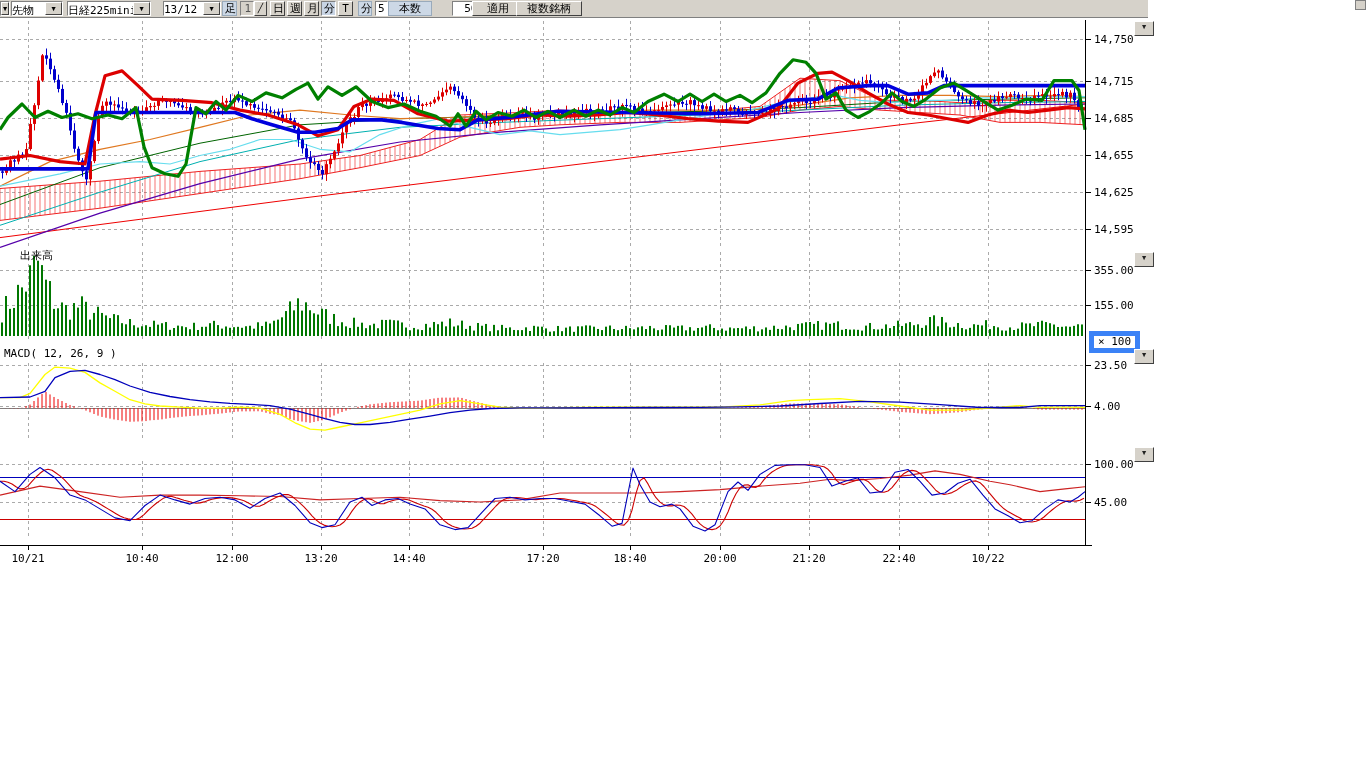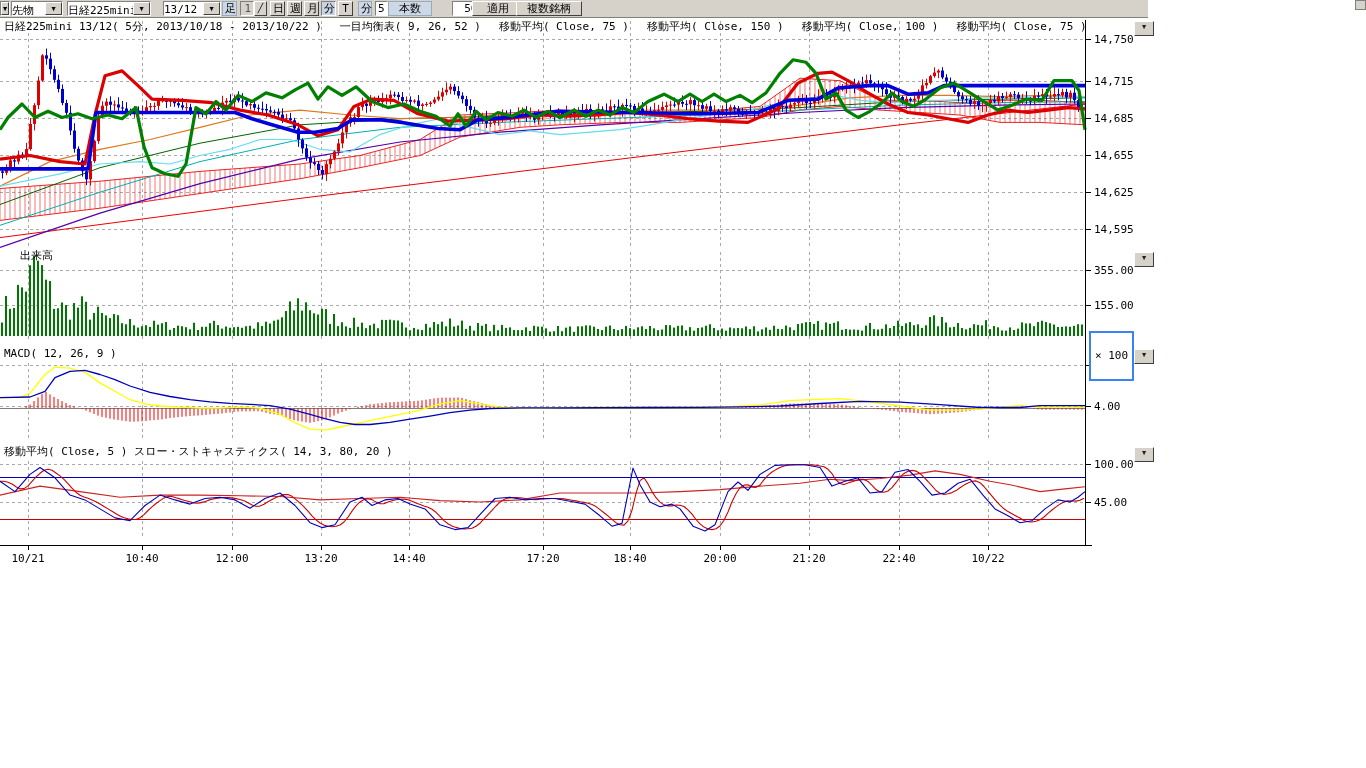--- a/index.html
+++ b/index.html
@@ -22,21 +22,21 @@
               text-align:right;padding:0 2px;line-height:13px;flex:1;}
   .spin .sval.dis{background:#d6d2ca;color:#555;}
   .spin .sbtn{width:11px;background:#d6d2ca;border:1px solid;border-color:#fff #404040 #404040 #fff;
               font-size:9px;line-height:13px;text-align:center;}
   
   .ov{position:absolute;white-space:nowrap;font-size:11px;line-height:12px;}
   .legend span{margin-right:18px;}
   .panel-arrow{position:absolute;width:18px;height:13px;background:#d6d2ca;
                border:1px solid;border-color:#fff #404040 #404040 #fff;
                font-size:7px;text-align:center;line-height:11px;color:#222;}
-  #mult-box{position:absolute;border:2px solid #3b82f6;background:#fff;padding:17px 4px;line-height:12px;}
+  #mult-box{position:absolute;border:5px solid #3b82f6;background:#fff;padding:0 4px;line-height:12px;}
   #corner-box{position:absolute;left:1355px;top:0;width:11px;height:10px;background:#d6d2ca;
               border:1px solid #808080;box-sizing:border-box;}
   svg text{font-family:"DejaVu Sans Mono",monospace;font-size:11px;fill:#000;}
 </style>
 </head>
 <body>
 
 <div id="screen">
 
   <div id="toolbar">
@@ -1522,25 +1522,21 @@
         <text x="720" y="562" text-anchor="middle">20:00</text>
         <line x1="809.5" y1="545" x2="809.5" y2="550" stroke="#000000" stroke-width="1" shape-rendering="crispEdges"></line>
         <text x="809" y="562" text-anchor="middle">21:20</text>
         <line x1="899.5" y1="545" x2="899.5" y2="550" stroke="#000000" stroke-width="1" shape-rendering="crispEdges"></line>
         <text x="899" y="562" text-anchor="middle">22:40</text>
         <line x1="988.5" y1="545" x2="988.5" y2="550" stroke="#000000" stroke-width="1" shape-rendering="crispEdges"></line>
         <text x="988" y="562" text-anchor="middle">10/22</text>
       </g>
     </svg>
 
-  <div class="ov legend" style="left:4px;top:21px">
-    <span>日経225mini 13/12( 5分, 2013/10/18 - 2013/10/22 )</span><span>一目均衡表( 9, 26, 52 )</span><span>移動平均( Close, 75 )</span><span>移動平均( Close, 150 )</span><span>移動平均( Close, 100 )</span><span>移動平均( Close, 75 )</span>
-  </div>
   <div class="ov" style="left:20px;top:250px">出来高</div>
   <div class="ov" style="left:4px;top:348px">MACD( 12, 26, 9 )</div>
-  <div class="ov" style="left:4px;top:446px">移動平均( Close, 5 )   スロー・ストキャスティクス( 14, 3, 80, 20 )</div>
   <div id="mult-box" style="left:1089px;top:331px">× 100</div>
 
   <div class="panel-arrow" style="left:1134px;top:21px">▼</div>
   <div class="panel-arrow" style="left:1134px;top:252px">▼</div>
   <div class="panel-arrow" style="left:1134px;top:349px">▼</div>
   <div class="panel-arrow" style="left:1134px;top:447px">▼</div>
 </div>
 
 </body></html>

